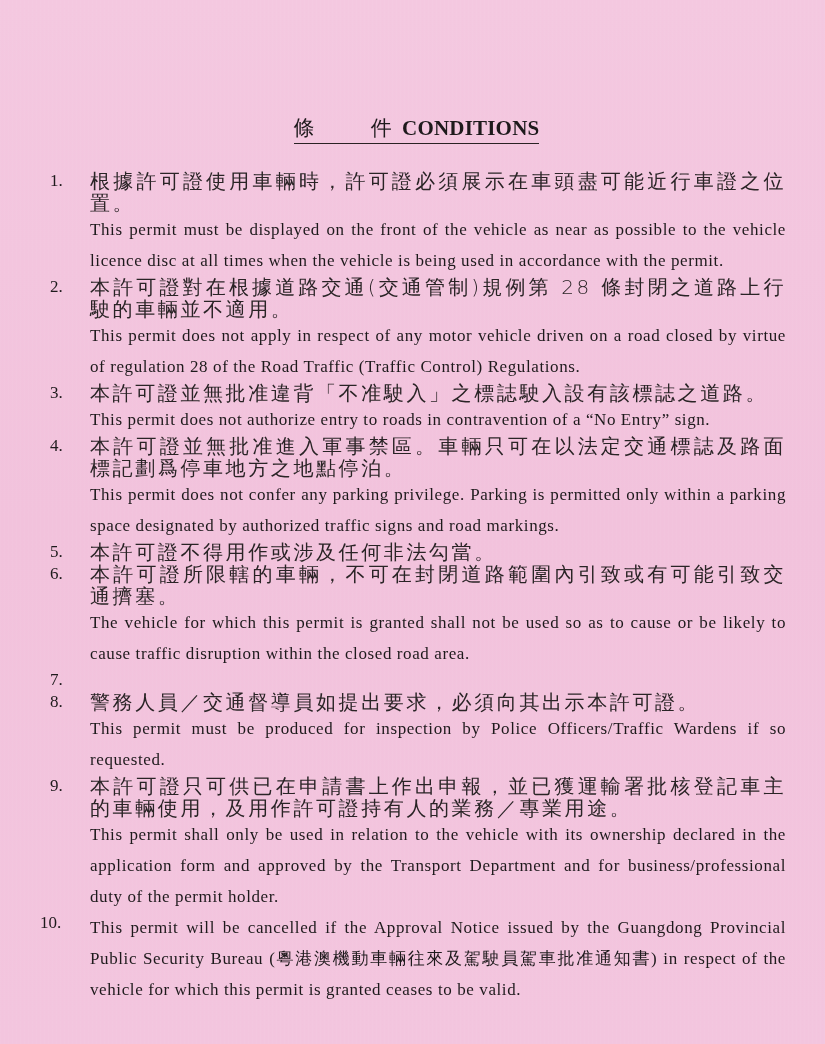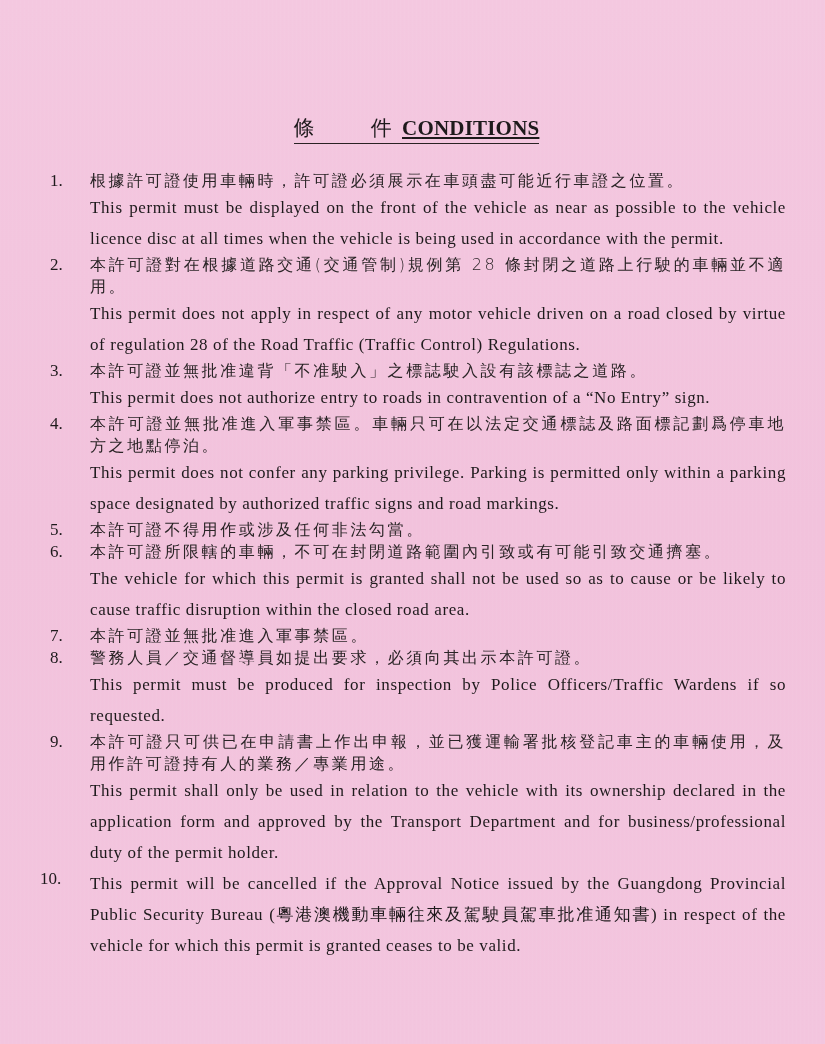--- a/index.html
+++ b/index.html
@@ -44,21 +44,20 @@
       font-weight: normal;
       font-family: "DejaVu Serif", serif;
       font-size: 21px;
     }
     .title .zh-gap {
       display: inline-block;
       width: 56px;
     }
     .title .en {
       margin-left: 10px;
-      text-decoration: underline;
     }
     .conditions {
       position: absolute;
       top: 170px;
       left: 46px;
       width: 740px;
     }
     .cond {
       display: flex;
       align-items: flex-start;
@@ -74,21 +73,21 @@
     .num.two-digit {
       margin-left: -10px;
       width: 54px;
       flex: 0 0 54px;
     }
     .body {
       flex: 1;
     }
     .zh-text {
       font-family: "DejaVu Sans", sans-serif;
-      font-size: 16px;
+      font-size: 20px;
       line-height: 22px;
       letter-spacing: 2.6px;
       font-weight: 300;
       color: #2a2426;
       text-align: justify;
     }
     .en-text {
       font-size: 17px;
       line-height: 31px;
       letter-spacing: 0.6px;
@@ -152,21 +151,20 @@
       <div class="num">6.</div>
       <div class="body">
         <div class="zh-text">本許可證所限轄的車輛，不可在封閉道路範圍內引致或有可能引致交通擠塞。</div>
         <div class="en-text">The vehicle for which this permit is granted shall not be used so as to cause or be likely to cause traffic disruption within the closed road area.</div>
       </div>
     </div>
 
     <div class="cond">
       <div class="num">7.</div>
       <div class="body">
-        <div class="zh-text">本許可證並無批准進入軍事禁區。</div>
       </div>
     </div>
 
     <div class="cond">
       <div class="num">8.</div>
       <div class="body">
         <div class="zh-text">警務人員／交通督導員如提出要求，必須向其出示本許可證。</div>
         <div class="en-text">This permit must be produced for inspection by Police Officers/Traffic Wardens if so requested.</div>
       </div>
     </div>

